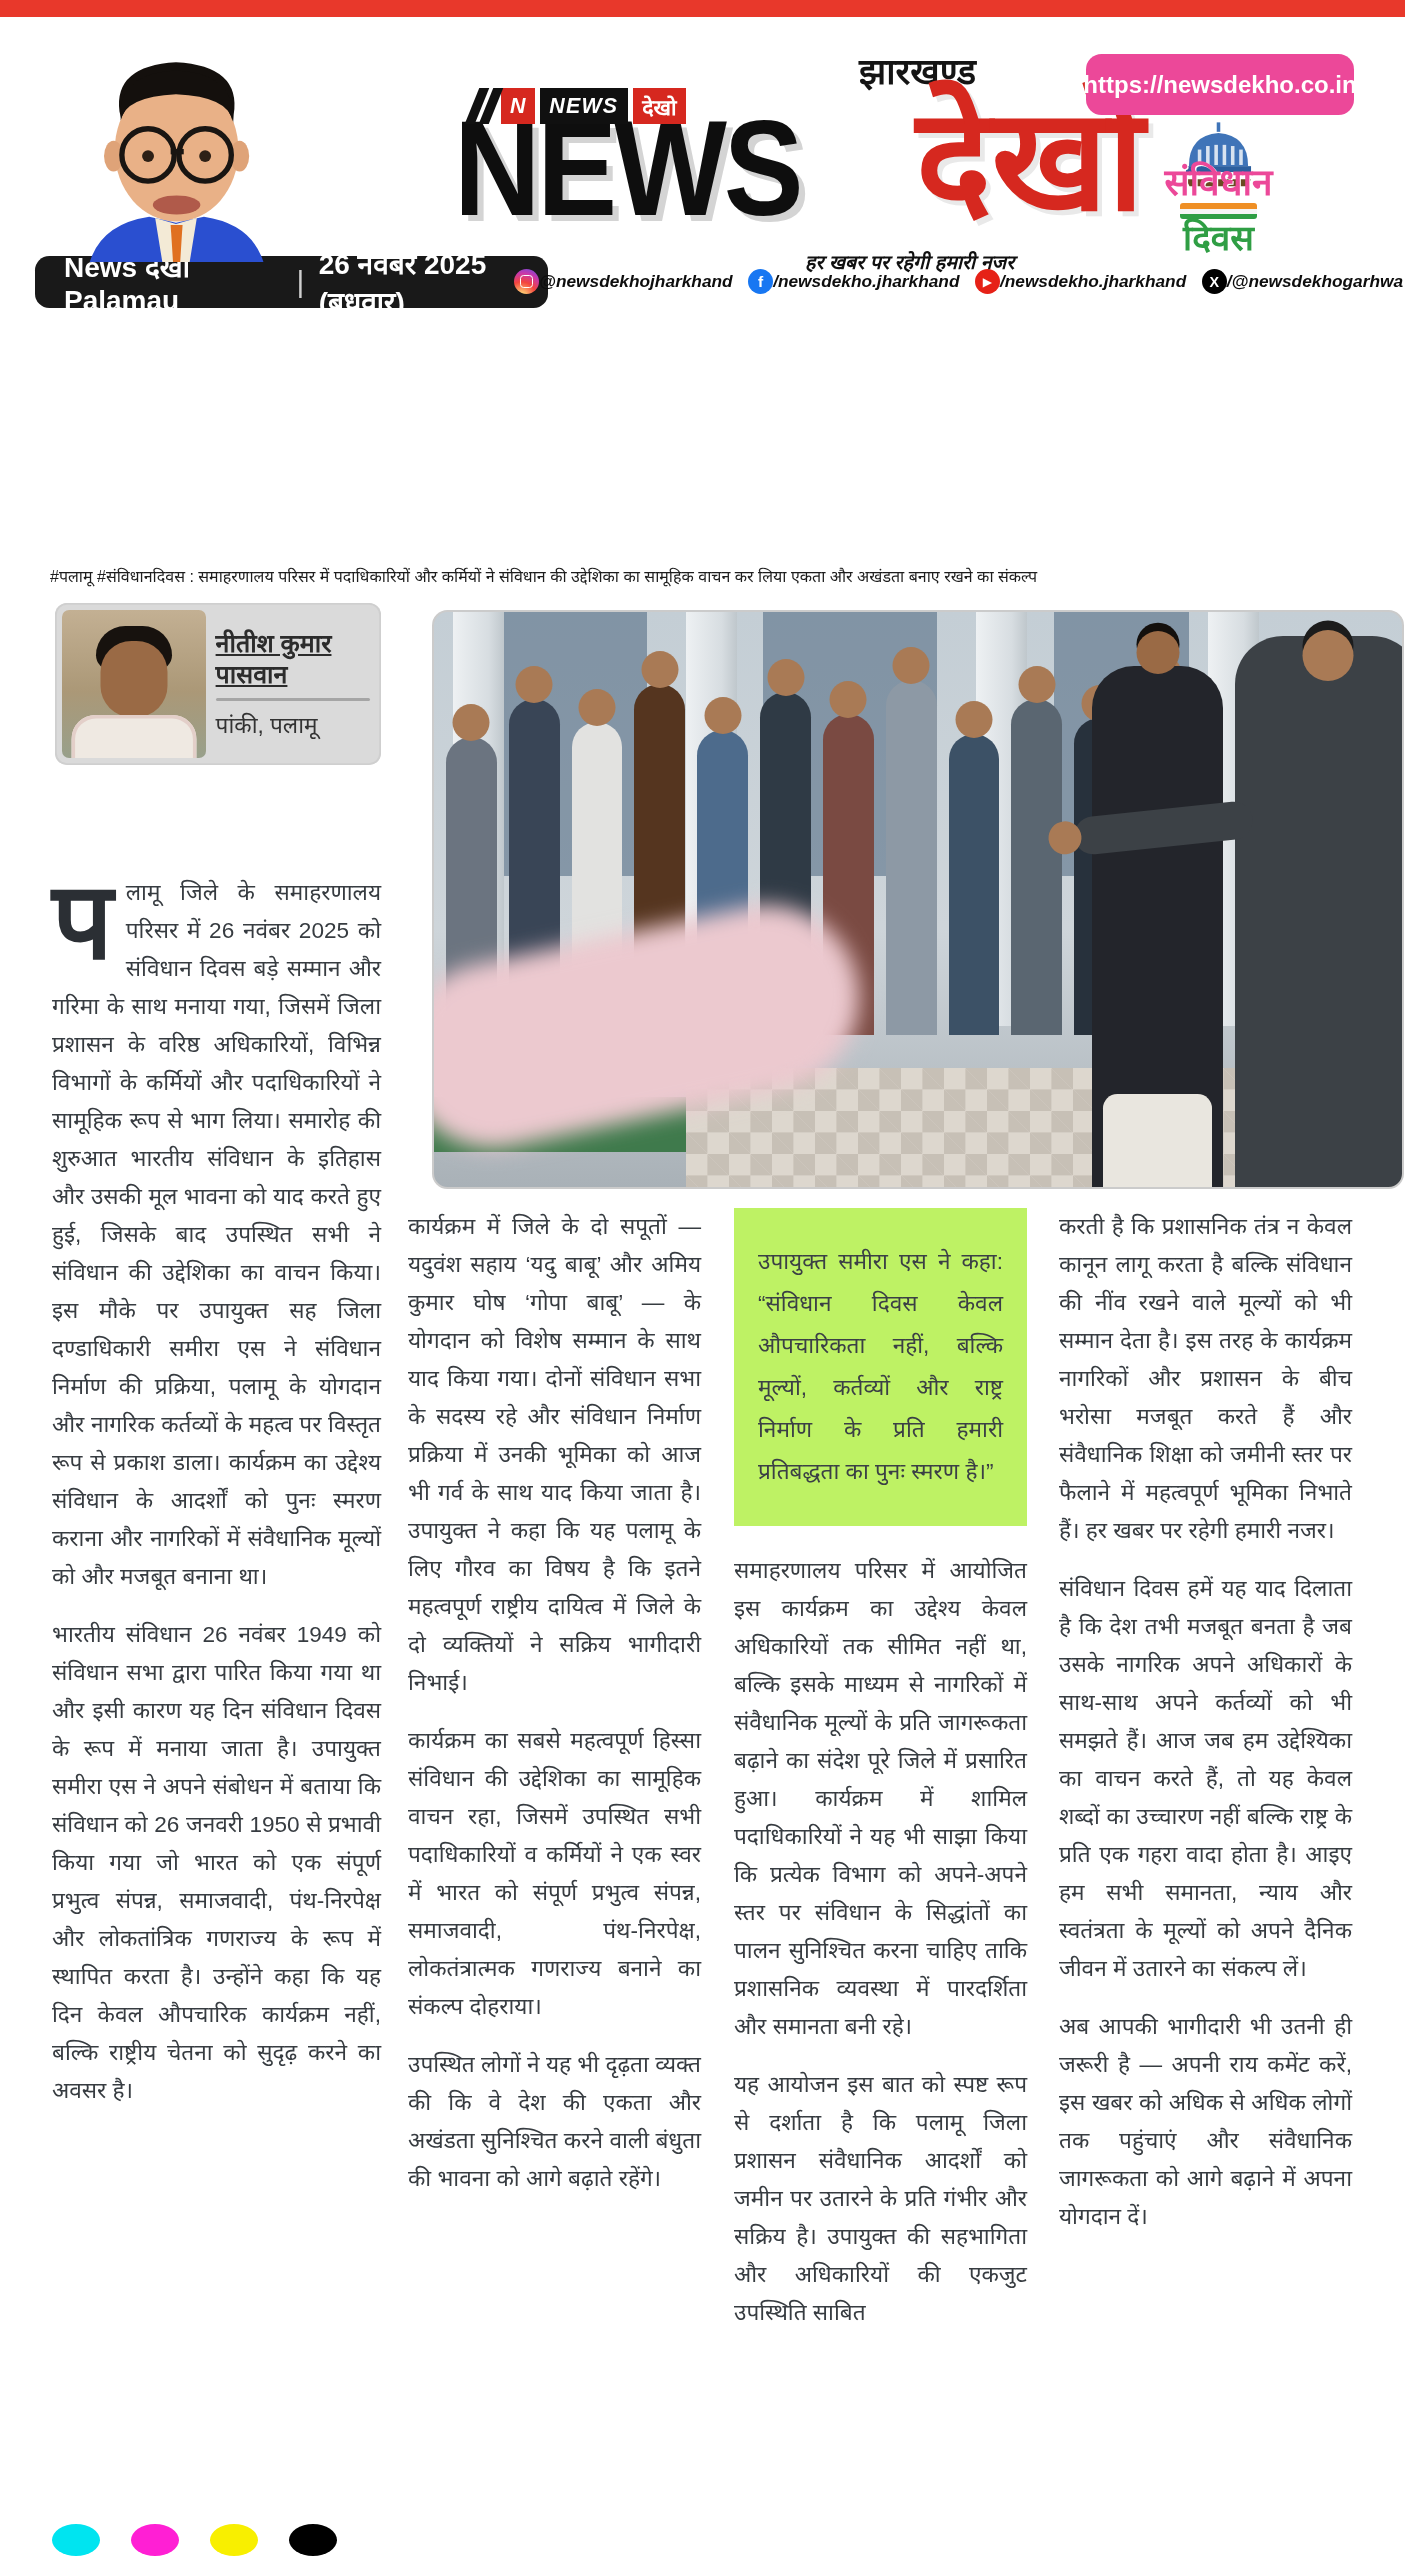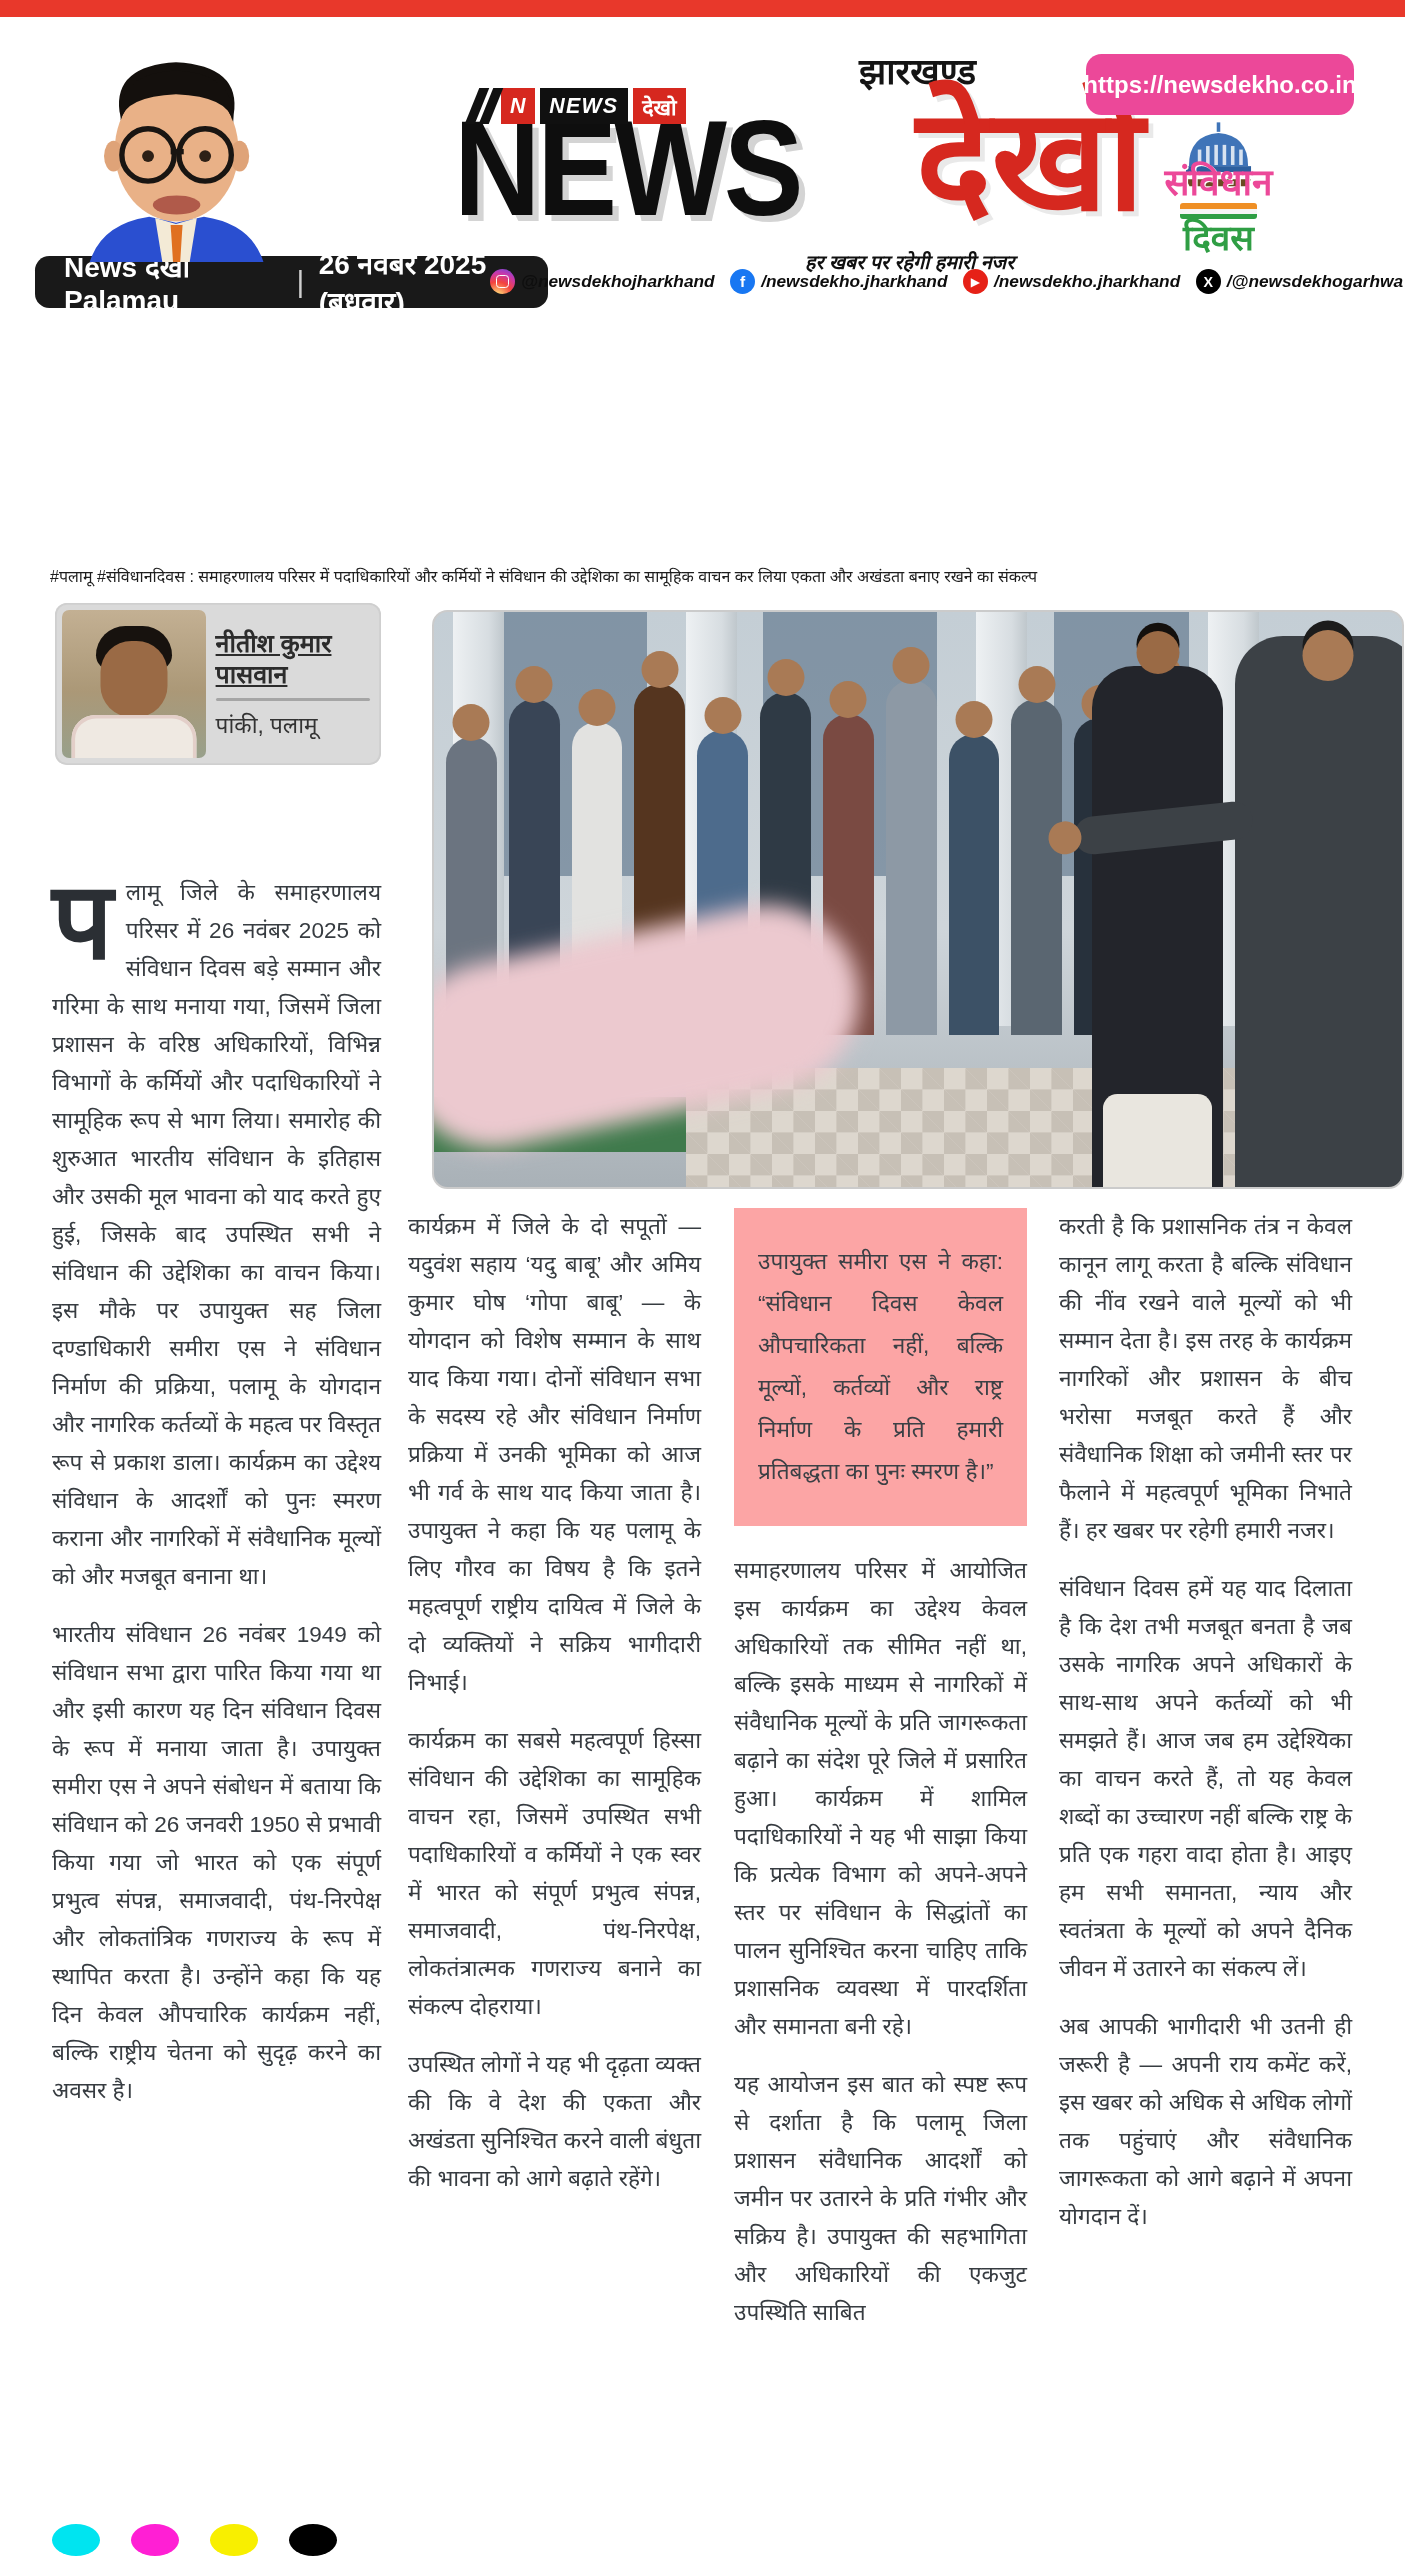--- a/index.html
+++ b/index.html
@@ -37,21 +37,21 @@
   .tricolor i:nth-child(3){background:#2f9e44;}
   .festival-line2{font-size:35px;font-weight:900;color:#2f9e44;line-height:36px;}
 
   .edition-bar{position:absolute;left:35px;top:256px;width:484px;height:52px;background:#191919;
                border-radius:14.3px;display:flex;align-items:center;padding:0 0 0 29px;gap:14.3px;
                color:#ffffff;font-size:28px;font-weight:700;z-index:2;}
   .edition-bar .sep{font-weight:300;color:#cfcfcf;font-size:30px;}
 
   .social-row{position:absolute;left:557px;top:263px;width:846px;height:37px;display:flex;align-items:center;
               justify-content:flex-end;gap:15.5px;font-size:17.3px;font-weight:800;font-style:italic;color:#0e0e0e;z-index:2;}
-  .social-item{display:flex;align-items:center;gap:6px;}
+  .social-item{display:flex;align-items:center;}
   .sicon{width:25px;height:25px;border-radius:50%;display:inline-flex;align-items:center;justify-content:center;
          color:#fff;font-weight:900;font-size:15.5px;font-style:normal;flex:0 0 auto;}
   .sicon.ig{background:radial-gradient(circle at 30% 110%,#ffd676 8%,#f3443e 45%,#c837ab 72%,#5b4fe9 100%);}
   .sicon.ig::before{content:"";width:10.7px;height:10.7px;border:1.8px solid #fff;border-radius:3.6px;}
   .sicon.fb{background:#1877f2;}
   .sicon.yt{background:#e62117;font-size:12px;}
   .sicon.x{background:#000;font-size:14.3px;}
 
   
   .headline{position:absolute;left:50px;top:322px;width:1316px;font-size:61px;font-weight:800;
@@ -115,21 +115,21 @@
              border-radius:95px;transform:rotate(-12deg);filter:blur(10.7px);}
 
   
   .col{position:absolute;font-size:22.6px;line-height:38px;text-align:justify;color:#373c41;}
   .col p{margin:0 0 20px 0;}
   .col1{left:52px;top:874px;width:329px;}
   .col2{left:408px;top:1208px;width:293px;}
   .col3{left:734px;top:1208px;width:293px;}
   .col4{left:1059px;top:1208px;width:293px;}
   .dropcap{float:left;font-size:107px;line-height:82px;padding:6px 13px 0 0;font-weight:700;color:#2b2f34;}
-  .quote-box{background:#fca5a5;padding:33px 24px;margin-bottom:26px;line-height:42px;color:#3b4045;}
+  .quote-box{background:#bef264;padding:33px 24px;margin-bottom:26px;line-height:42px;color:#3b4045;}
 
   
   .print-marks{position:absolute;left:52px;top:2524px;display:flex;gap:31px;}
   .dot{width:48px;height:32px;border-radius:50%;}
   .dot.c{background:#00e4f0;}
   .dot.m{background:#ff1fd4;}
   .dot.y{background:#f8ef00;}
   .dot.k{background:#000000;}
 </style>
 </head>

